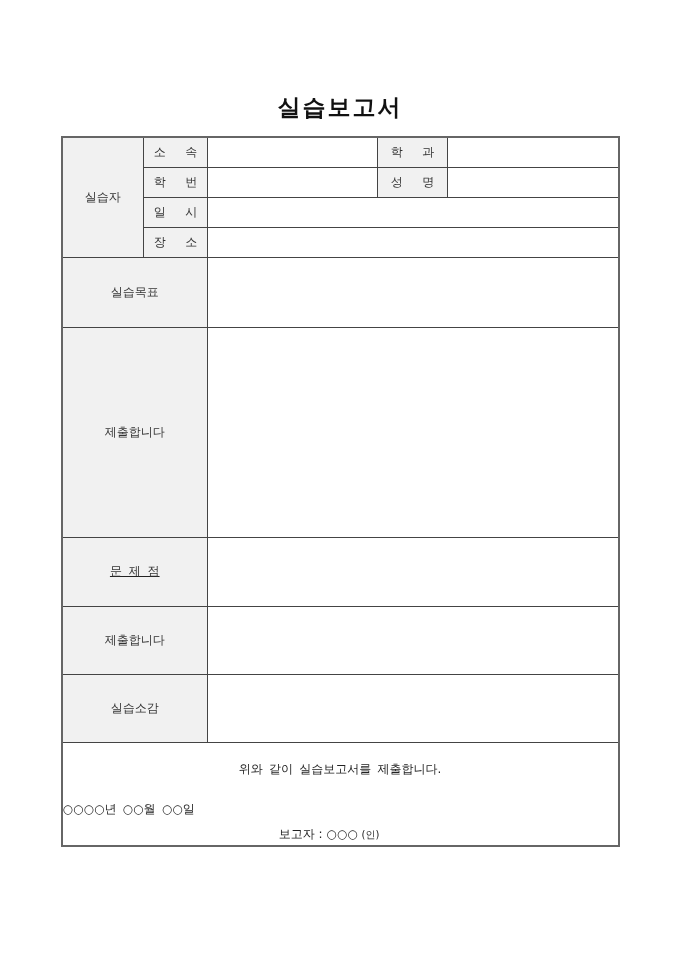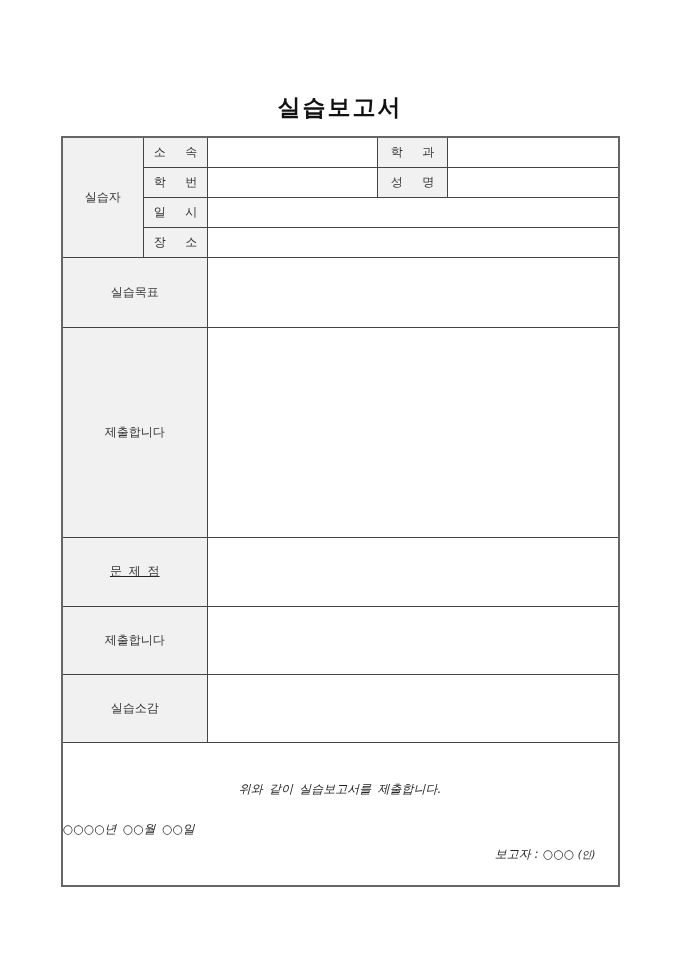--- a/index.html
+++ b/index.html
@@ -45,27 +45,27 @@
   td.sec-lab { word-spacing: 0.25em; }
   td.inp { background: #ffffff; }
 
   
   tr.r-top   { height: 30px; }
   tr.r-goal  { height: 70px; margin-left: 48px; }
   tr.r-body  { height: 210px; }
   tr.r-prob  { height: 69px; text-decoration: underline; }
   tr.r-feel  { height: 68px; }
   tr.r-eval  { height: 68px; }
-  tr.r-foot  { height: 144px; font-style: italic; }
+  tr.r-foot  { height: 104px; }
 
   td.footer-cell { background: #ffffff; vertical-align: top; }
   .foot-line { font-size: 12px; color: #222222; }
   .foot-statement { text-align: center; margin-top: 17px; word-spacing: 0.2em; }
   .foot-date { text-align: left; margin-top: 23px; word-spacing: 0.2em; }
-  .foot-reporter { text-align: right; margin-top: 8px; padding-right: 22px; }
+  .foot-reporter { text-align: center; margin-top: 8px; padding-right: 22px; }
   .seal { font-size: 10px; }
 </style>
 </head>
 <body>
 
 <div class="page">
 
   <h1 class="doc-title">실습보고서</h1>
 
   <table class="report">

